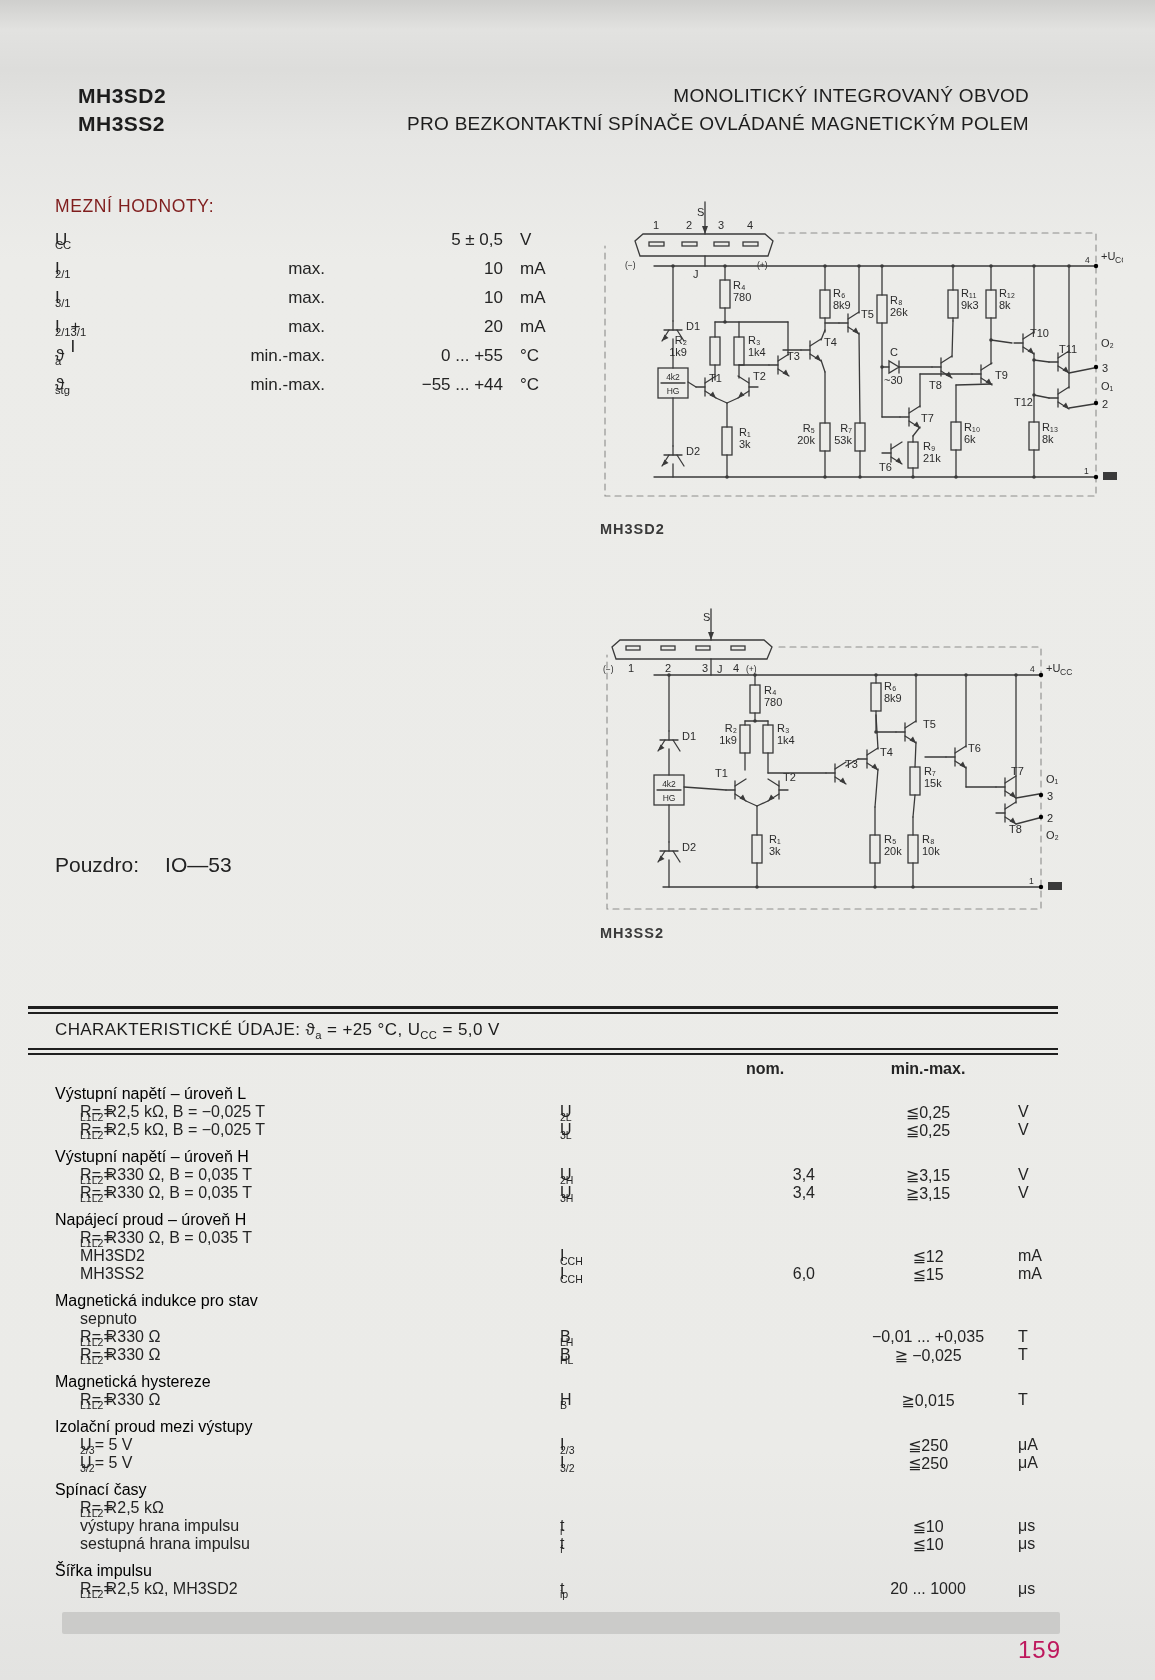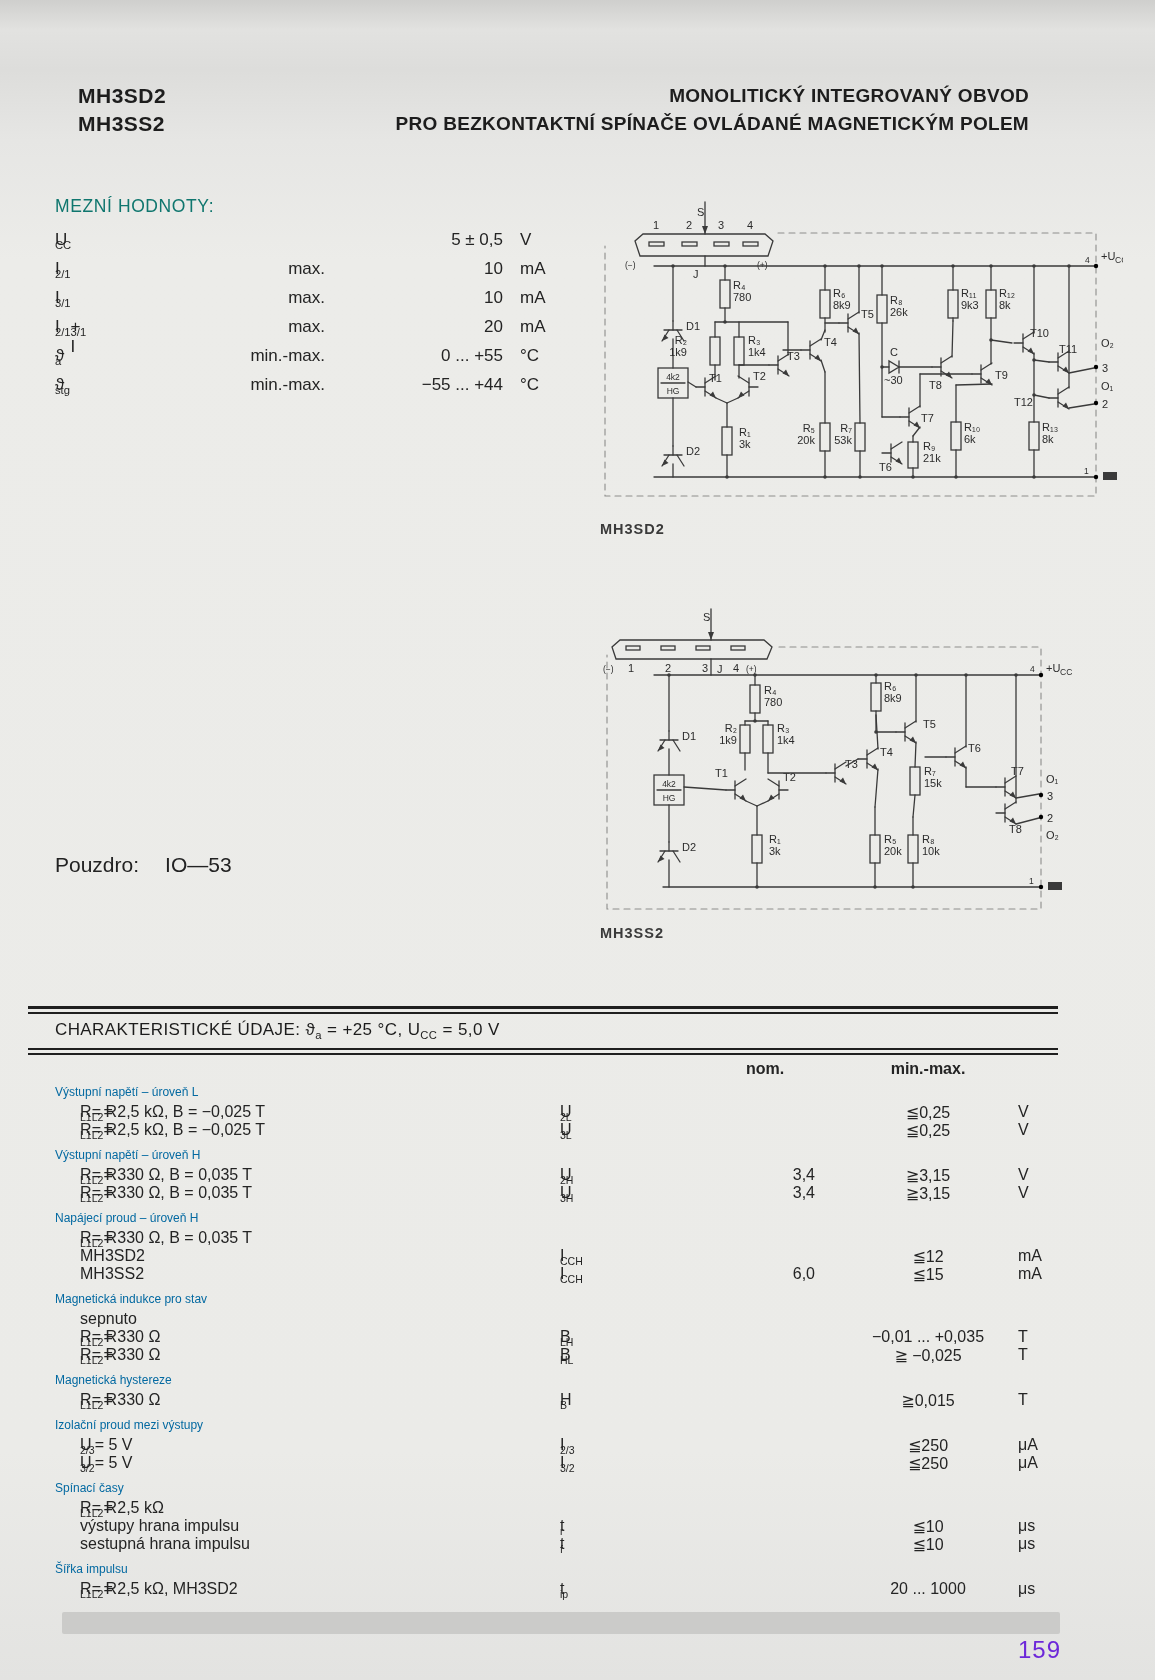--- a/index.html
+++ b/index.html
@@ -5,60 +5,60 @@
   html,body{margin:0;padding:0;}
   body{
     width:1155px;height:1680px;position:relative;overflow:hidden;
     font-family:"Liberation Sans","DejaVu Sans",sans-serif;color:#242424;
     background:linear-gradient(#cfcfcd 0px,#e2e2e0 30px,#dddddb 70px,#e6e6e4 140px,#ecece9 260px,#ebebe8 1450px,#e3e3e1 1680px);
   }
   .abs{position:absolute;}
   
   #hdr-part1,#hdr-part2{left:78px;font-size:21px;font-weight:bold;letter-spacing:.5px;color:#1d1d1d;}
   #hdr-part1{top:84px;} #hdr-part2{top:112px;}
-  #hdr-title{right:126px;top:82px;text-align:right;font-size:19px;font-weight:bold;letter-spacing:.3px;color:#1d1d1d;line-height:28px;}
+  #hdr-title{right:126px;top:82px;text-align:right;font-size:19px;font-weight:normal;letter-spacing:.3px;color:#1d1d1d;line-height:28px;}
   
   #limits{left:55px;top:196px;width:530px;height:220px;}
-  #limits-title{position:absolute;left:0;top:0;font-size:17.5px;letter-spacing:.6px;color:#0f766e;}
+  #limits-title{position:absolute;left:0;top:0;font-size:17.5px;letter-spacing:.6px;color:#7f1d1d;}
   .l-row{position:absolute;left:0;width:530px;height:24px;font-size:17px;}
   .l-row span{position:absolute;top:0;}
   .l-sym{left:0;}
   .l-cond{left:125px;width:145px;text-align:right;}
   .l-val{left:278px;width:170px;text-align:right;}
   .l-unit{left:465px;}
   sub.sb{font-size:.66em;}
   
   .cap{font-size:14.5px;font-weight:600;letter-spacing:1px;color:#3a3a3a;}
   #pouzdro{left:55px;top:853px;font-size:21px;color:#222;text-align:center;}
   #pouzdro span{margin-right:26px;}
   
   .rule{background:#1f1f1f;left:28px;width:1030px;}
   #char-title{left:55px;top:1020px;font-size:17px;letter-spacing:.4px;color:#1c1c1c;}
   #col-nom{left:715px;top:1060px;width:100px;text-align:center;font-weight:bold;font-size:16px;}
   #col-mm{left:838px;top:1060px;width:180px;text-align:center;font-weight:bold;font-size:16px;}
   #char-groups{left:55px;top:1076px;width:1020px;}
-  .c-label{height:18px;margin-top:9px;font-size:12px;color:#0369a1;}
+  .c-label{height:18px;margin-top:9px;font-size:16px;color:#000000;}
   .c-row{position:relative;height:18px;font-size:16px;}
   .c-row span{position:absolute;top:0;}
   .c-cond{left:25px;white-space:nowrap;}
   .c-sym{left:505px;}
   .c-nom{left:660px;width:100px;text-align:right;}
   .c-mm{left:783px;width:180px;text-align:center;}
   .c-unit{left:963px;}
   
   .ckt line,.ckt path,.ckt rect,.ckt polygon{stroke:#3a3a3a;stroke-width:1.3;fill:none;stroke-linecap:round;}
   .ckt .dash{stroke:#8d8d8b;stroke-width:1.1;stroke-dasharray:6 5;}
   .ckt .fill{fill:#3a3a3a;stroke:none;}
   .ckt .dot{fill:#3a3a3a;stroke:none;}
   .ckt text{stroke:none;fill:#2b2b2b;font-family:"Liberation Sans","DejaVu Sans",sans-serif;font-size:11px;}
   .ckt text.sm{font-size:8.5px;}
   .ckt text.mid{text-anchor:middle;}
   
   #band-bottom{left:62px;top:1612px;width:998px;height:22px;background:#cbcbc9;border-radius:2px;}
-  #pagenum{left:1018px;top:1636px;font-size:24px;color:#6d28d9;letter-spacing:1px;}
+  #pagenum{left:1018px;top:1636px;font-size:24px;color:#be185d;letter-spacing:1px;}
 </style>
 </head>
 <body>
 
 <div class="abs" id="hdr-part1">MH3SD2</div>
 <div class="abs" id="hdr-part2">MH3SS2</div>
 <div class="abs" id="hdr-title">
   <div>MONOLITICKÝ INTEGROVANÝ OBVOD</div>
   <div>PRO BEZKONTAKTNÍ SPÍNAČE OVLÁDANÉ MAGNETICKÝM POLEM</div>
 </div>

